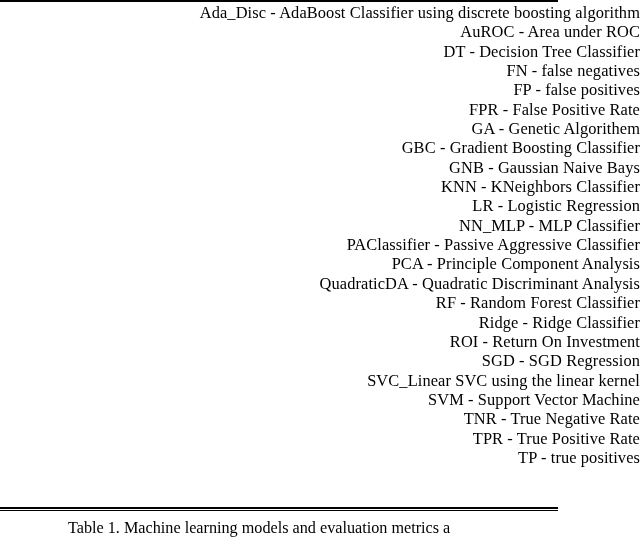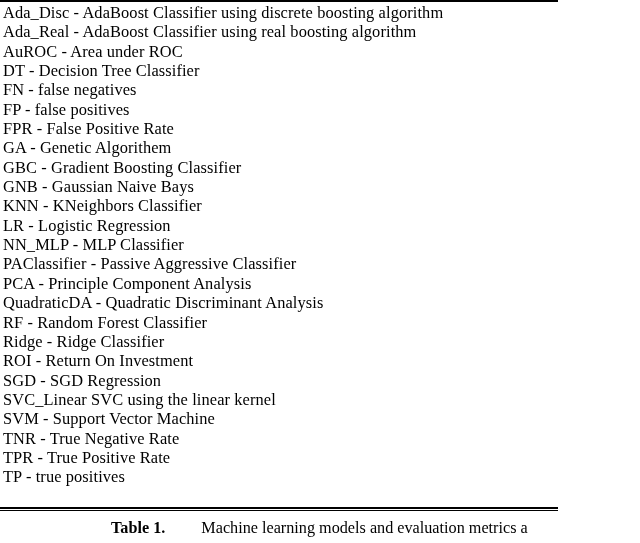--- a/index.html
+++ b/index.html
@@ -49,57 +49,55 @@
     height: 1px;
     background: #000000;
   }
 
   
   .entries {
     position: absolute;
     left: 3px;
     top: 3px;
     width: 637px;
+    text-align: right;
   }
   .entry {
     font-size: 16.4px;
     line-height: 19.35px;
     white-space: nowrap;
     letter-spacing: 0.1px;
   }
 
   
   .caption {
     position: absolute;
     left: 68px;
     top: 518px;
     width: 600px;
     font-size: 16.2px;
     line-height: 20px;
     white-space: nowrap;
   }
   .caption-label {
-    font-weight: bold;
-    margin-left: 43px;
+    font-weight: normal;
   }
   .caption-text {
     font-weight: normal;
-    margin-left: 32px;
   }
 </style>
 </head>
 <body>
 
 <div class="page">
 
   <div class="rule-top"></div>
 
   <div class="entries">
     <div class="entry">Ada_Disc - AdaBoost Classifier using discrete boosting algorithm</div>
-    <div class="entry">Ada_Real - AdaBoost Classifier using real boosting algorithm</div>
     <div class="entry">AuROC - Area under ROC</div>
     <div class="entry">DT - Decision Tree Classifier</div>
     <div class="entry">FN - false negatives</div>
     <div class="entry">FP - false positives</div>
     <div class="entry">FPR - False Positive Rate</div>
     <div class="entry">GA - Genetic Algorithem</div>
     <div class="entry">GBC - Gradient Boosting Classifier</div>
     <div class="entry">GNB - Gaussian Naive Bays</div>
     <div class="entry">KNN - KNeighbors Classifier</div>
     <div class="entry">LR - Logistic Regression</div>

